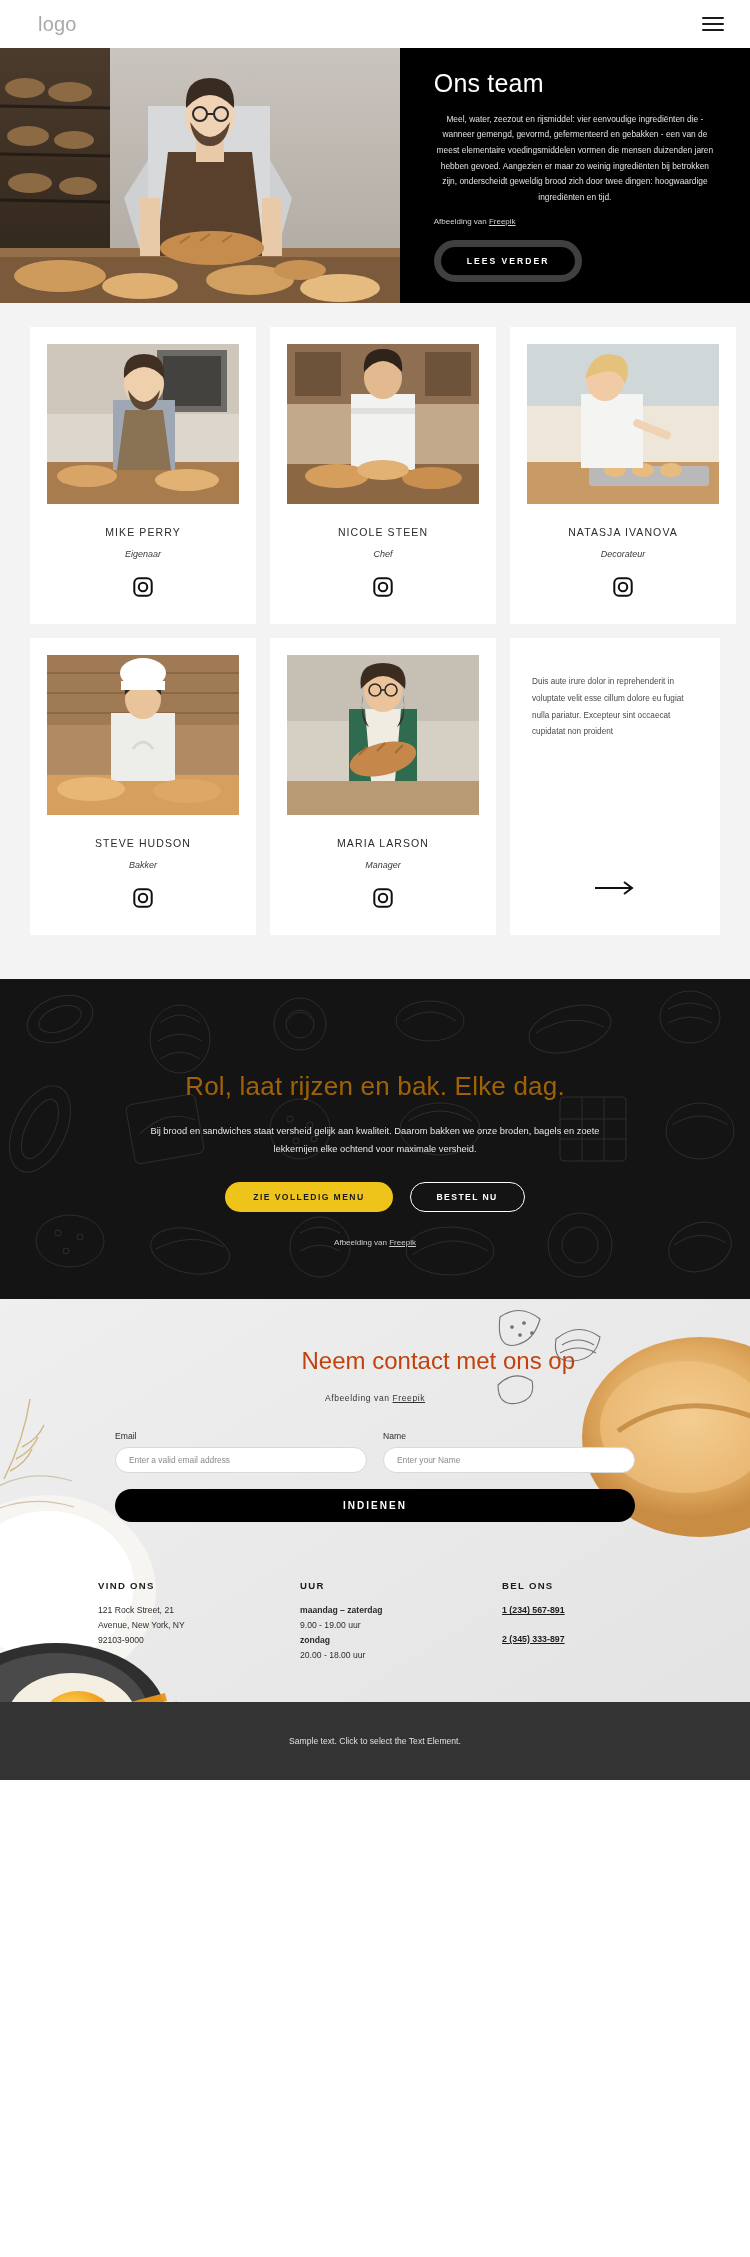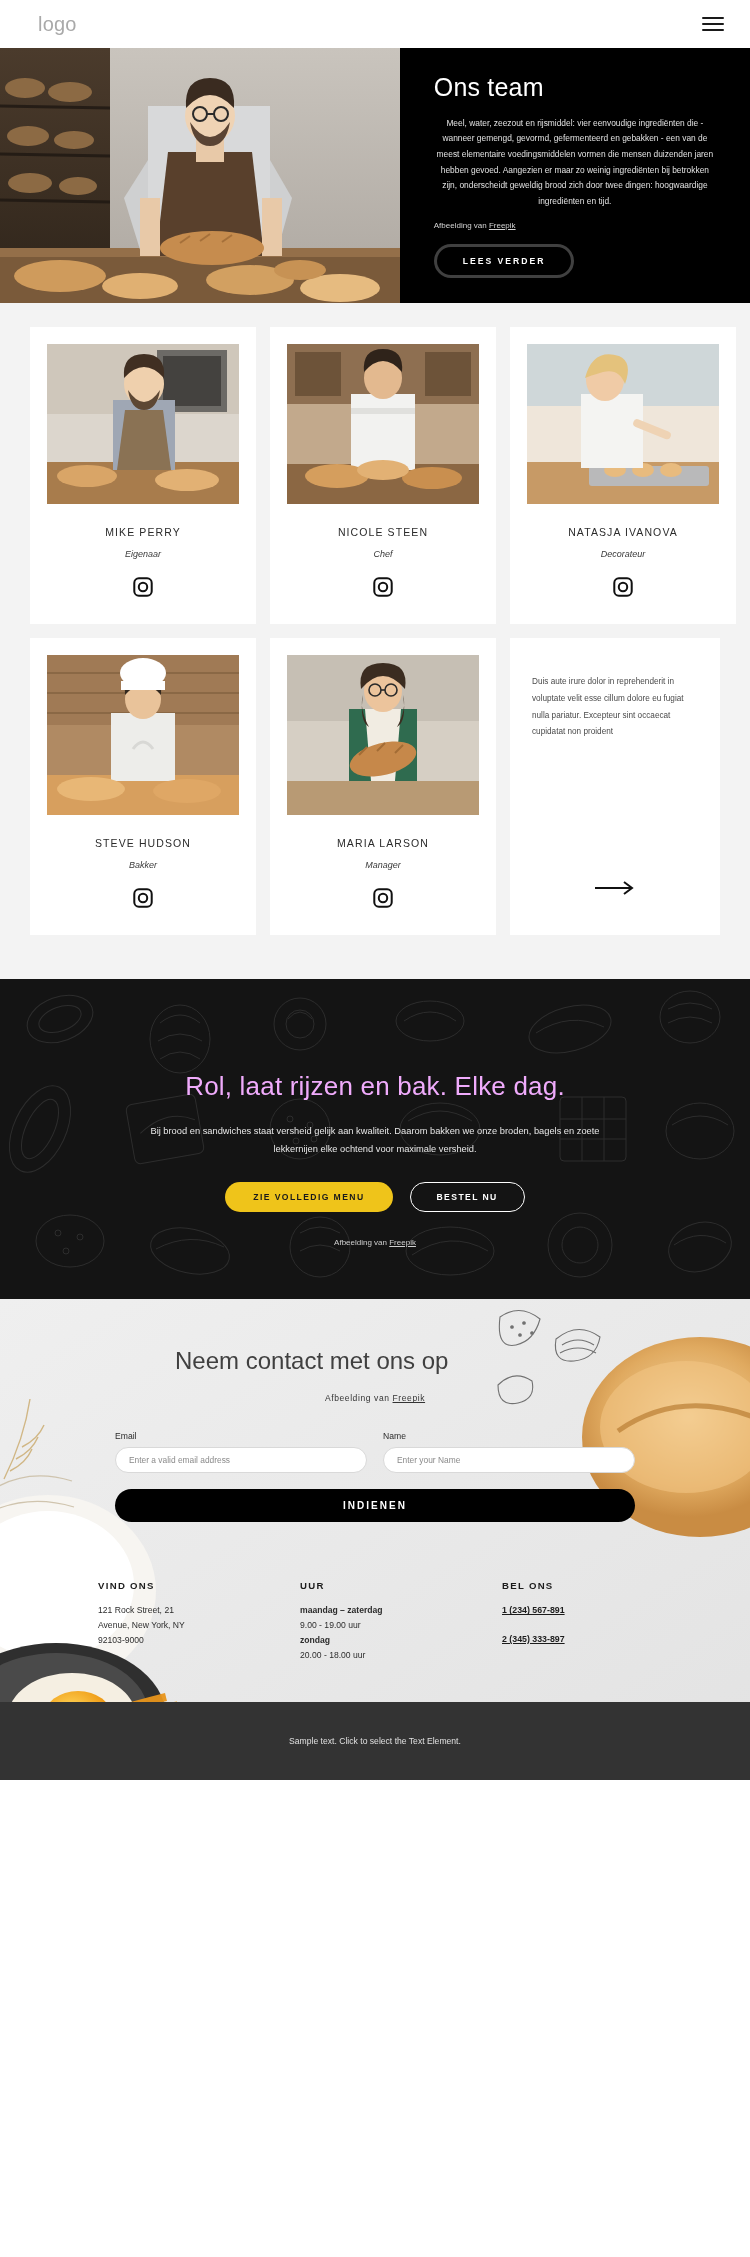--- a/index.html
+++ b/index.html
@@ -44,21 +44,21 @@
   }
   .hero-title {
     color: #fff; font-size: 25px; font-weight: 400; letter-spacing: .2px; margin-bottom: 14px;
   }
   .hero-para {
     color: #e2e2e2; font-size: 8.4px; line-height: 1.85; text-align: center; margin-bottom: 12px;
   }
   .credit { font-size: 8px; color: #d3d3d3; text-align: center; margin-bottom: 14px; }
   .credit a { color: #d3d3d3; text-decoration: underline; }
   .btn-outline-light {
-    border: 3px solid #404040; color: #ffffff; background: transparent;
+    border: 7px solid #404040; color: #ffffff; background: transparent;
     border-radius: 22px; padding: 9px 26px; font-size: 8.6px;
     letter-spacing: 2px; font-weight: 700; cursor: pointer;
     font-family: "Liberation Sans", sans-serif;
   }
 
   
   .team-section { background: #f3f3f3; padding: 24px 30px 30px; }
   .team-row { display: flex; gap: 14px; margin-bottom: 14px; }
   .team-card {
     background: #ffffff; width: 226px; padding: 17px 17px 22px;
@@ -81,21 +81,21 @@
   .text-card p { font-size: 8.2px; line-height: 2.05; color: #4a4a4a; text-align: left; }
   .arrow-link { margin-top: 26px; cursor: pointer; }
 
   
   .cta {
     position: relative; height: 320px; background: #151515; overflow: hidden;
     display: flex; flex-direction: column; align-items: center; justify-content: center;
   }
   .cta-bg { position: absolute; inset: 0; opacity: .5; }
   .cta-inner { position: relative; z-index: 2; width: 100%; text-align: center; padding: 0 60px; }
-  .cta-title { color: #f0abfc; font-size: 26px; font-weight: 400; letter-spacing: .2px; margin-top: 40px; }
+  .cta-title { color: #a16207; font-size: 26px; font-weight: 400; letter-spacing: .2px; margin-top: 40px; }
   .cta-sub {
     color: #e7e7e7; font-size: 9.3px; line-height: 1.95; margin-top: 20px;
     max-width: 470px; margin-left: auto; margin-right: auto;
   }
   .cta-btns { margin-top: 24px; display: flex; justify-content: center; gap: 17px; }
   .btn-yellow {
     background: #efc41a; color: #1a1a1a; border: none; border-radius: 22px;
     padding: 10px 28px; font-size: 8.6px; font-weight: 700; letter-spacing: 1.4px; cursor: pointer;
     font-family: "Liberation Sans", sans-serif;
   }
@@ -106,21 +106,21 @@
   }
   .cta-credit { margin-top: 26px; font-size: 8px; color: #cfcfcf; }
   .cta-credit a { color: #cfcfcf; text-decoration: underline; }
 
   
   .contact {
     position: relative; background: #ececec; padding: 46px 0 38px; overflow: hidden;
   }
   .contact-inner { position: relative; z-index: 3; }
   .contact-title {
-    font-size: 24px; font-weight: 400; color: #404040; text-align: left;
+    font-size: 24px; font-weight: 400; color: #c2410c; text-align: right;
     line-height: 1.35; max-width: 400px; margin: 0 auto;
   }
   .contact-credit { text-align: center; font-size: 8.5px; color: #333; margin-top: 16px; letter-spacing: .6px; }
   .contact-credit a { color: #333; text-decoration: underline; }
   .form-row { display: flex; gap: 16px; width: 520px; margin: 28px auto 0; }
   .field { flex: 1; }
   .field label { display: block; font-size: 8.6px; color: #2b2b2b; margin-bottom: 6px; }
   .field input {
     width: 100%; border: 1px solid #d9d9d9; border-radius: 16px; background: #fff;
     padding: 7px 13px; font-size: 8.4px; color: #3d3d3d;

